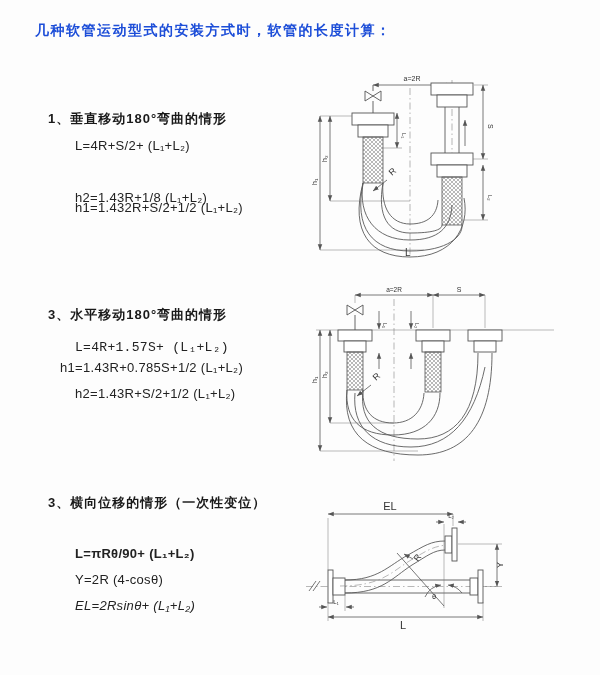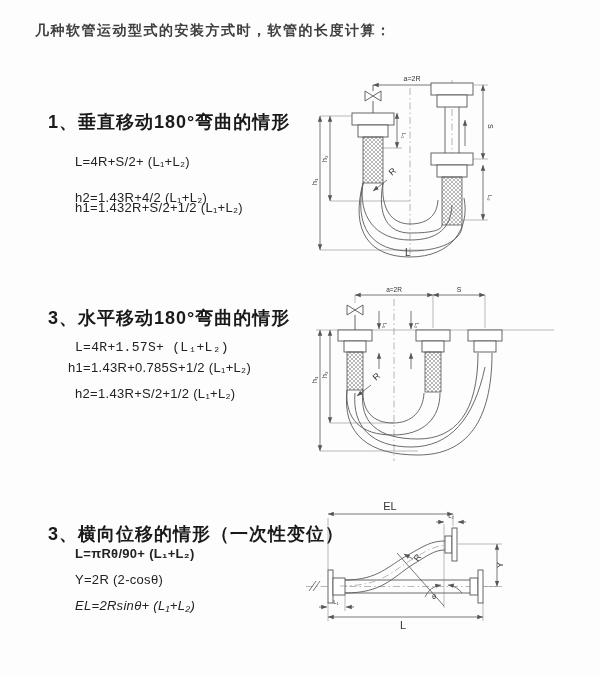--- a/index.html
+++ b/index.html
@@ -2,26 +2,26 @@
 <html><head>
 <meta charset="utf-8">
 <style>
   html,body{margin:0;padding:0;}
   body{
     width:600px;height:675px;position:relative;overflow:hidden;
     background:#fdfdfd;color:#1f1f1f;
     font-family:"Liberation Sans","DejaVu Sans",sans-serif;
   }
   .abs{position:absolute;white-space:nowrap;}
-  .page-title{left:35px;top:22px;font-size:14px;font-weight:600;letter-spacing:1.5px;color:#404040;}
-  .sec-heading{font-size:18px;font-weight:600;letter-spacing:1px;color:#1a1a1a;}
+  .page-title{left:35px;top:22px;font-size:14px;font-weight:600;letter-spacing:1.5px;color:#1d4ed8;}
+  .sec-heading{font-size:13px;font-weight:600;letter-spacing:1px;color:#1a1a1a;}
   .formula{font-size:13px;letter-spacing:.3px;color:#222;}
-  #h1a{left:48px;top:110px;} #f1a{left:75px;top:154px;} #f1b{left:75px;top:164px;margin-top:36px;} #f1c{left:75px;top:190px;}
-  #h2a{left:48px;top:306px;} #f2a{left:75px;top:340px;font-family:Liberation Mono, monospace;} #f2b{left:68px;top:360px;} #f2c{left:75px;top:386px;}
-  #h3a{left:48px;top:522px;text-align:right;} #f3a{left:75px;top:546px;font-weight:bold;} #f3b{left:75px;top:572px;} #f3c{left:75px;top:598px;font-style:italic;}
+  #h1a{left:48px;top:110px;} #f1a{left:75px;top:138px;} #f1b{left:75px;top:164px;margin-top:36px;} #f1c{left:75px;top:190px;}
+  #h2a{left:48px;top:306px;} #f2a{left:75px;top:340px;font-family:Liberation Mono, monospace;} #f2b{left:60px;top:360px;} #f2c{left:75px;top:386px;}
+  #h3a{left:48px;top:494px;text-align:right;} #f3a{left:75px;top:546px;font-weight:bold;} #f3b{left:75px;top:572px;} #f3c{left:75px;top:598px;font-style:italic;}
   #d1{left:312px;top:70px;}
   #d2{left:312px;top:283px;}
   #d3{left:298px;top:498px;}
   svg{overflow:visible;}
   svg text{font-family:"Liberation Sans","DejaVu Sans",sans-serif;fill:#333;}
   .dim{stroke:#555;stroke-width:.8;fill:none;}
   .ref{stroke:#777;stroke-width:.5;fill:none;}
   .cl{stroke:#888;stroke-width:.6;fill:none;stroke-dasharray:7 3 1.5 3;}
   .hose{stroke:#5a5a5a;stroke-width:.9;fill:none;}
   .part{stroke:#555;stroke-width:.9;fill:#fff;}
@@ -29,30 +29,30 @@
   .valve{stroke:#555;stroke-width:.9;fill:none;}
 </style>
 </head>
 <body>
 
 <div class="abs page-title">几种软管运动型式的安装方式时，软管的长度计算：</div>
 
 <div class="abs sec-heading" id="h1a">1、垂直移动180°弯曲的情形</div>
 <div class="abs formula" id="f1a">L=4R+S/2+ (L₁+L₂)</div>
 <div class="abs formula" id="f1b">h1=1.432R+S/2+1/2 (L₁+L₂)</div>
-<div class="abs formula" id="f1c">h2=1.43R+4/2 (L₁+L₂)</div>
+<div class="abs formula" id="f1c">h2=1.43R+1/8 (L₁+L₂)</div>
 
 <div class="abs sec-heading" id="h2a">3、水平移动180°弯曲的情形</div>
 <div class="abs formula" id="f2a">L=4R+1.57S+ (L₁+L₂)</div>
 <div class="abs formula" id="f2b">h1=1.43R+0.785S+1/2 (L₁+L₂)</div>
 <div class="abs formula" id="f2c">h2=1.43R+S/2+1/2 (L₁+L₂)</div>
 
 <div class="abs sec-heading" id="h3a">3、横向位移的情形（一次性变位）</div>
 <div class="abs formula" id="f3a">L=πRθ/90+ (L₁+L₂)</div>
-<div class="abs formula" id="f3b">Y=2R (2-cosθ)</div>
+<div class="abs formula" id="f3b">Y=2R (4-cosθ)</div>
 <div class="abs formula" id="f3c">EL=2Rsinθ+ (L₁+L₂)</div>
 
 <svg id="d1" class="abs" width="256" height="192" viewBox="0 0 256 192">
   <defs>
     <marker id="a1" viewBox="0 0 10 10" refX="9" refY="5" markerWidth="8" markerHeight="8" orient="auto-start-reverse">
       <path d="M0,1.5 L9,5 L0,8.5 z" fill="#555"></path>
     </marker>
     <pattern id="hp1" width="4" height="4" patternUnits="userSpaceOnUse">
       <path d="M0,4 L4,0 M0,0 L4,4" stroke="#8a8a8a" stroke-width="0.6"></path>
     </pattern>

